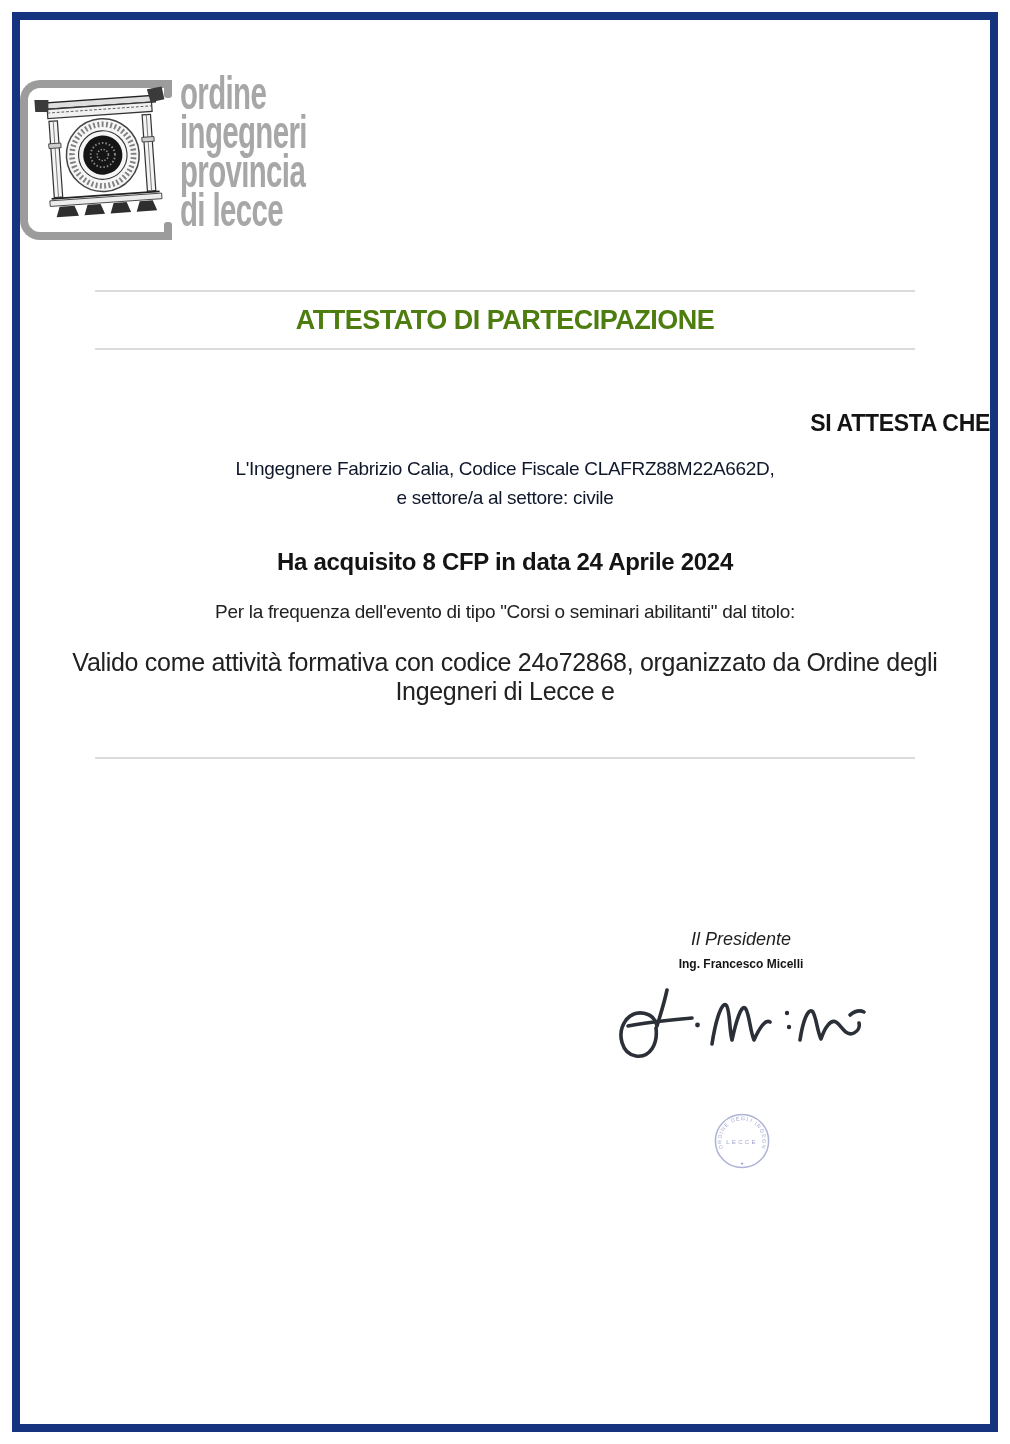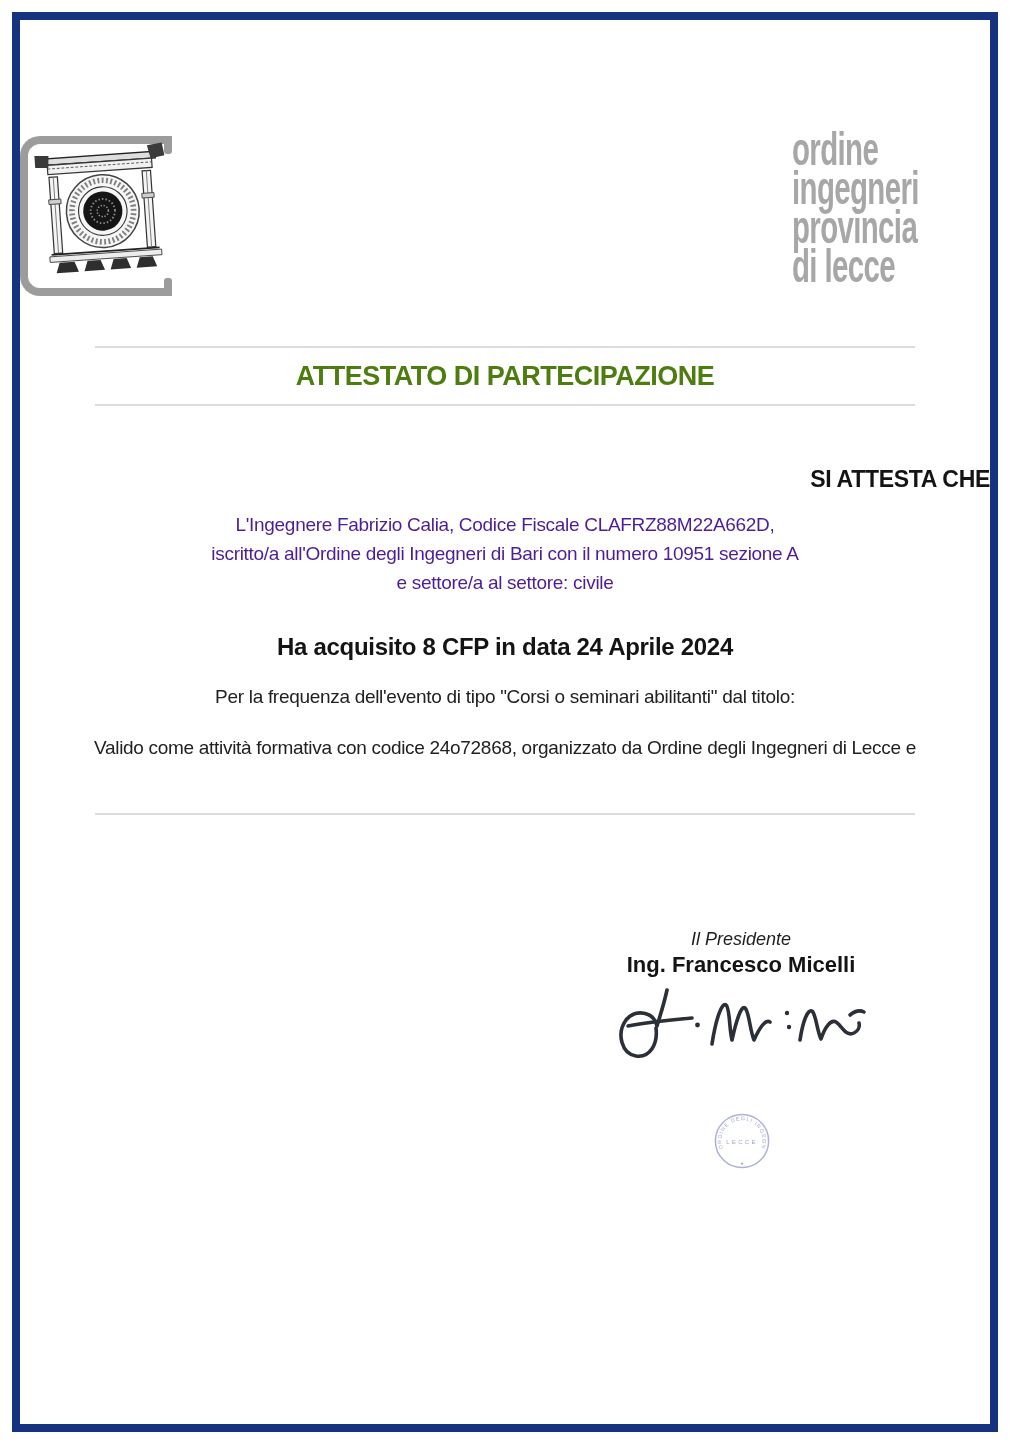--- a/index.html
+++ b/index.html
@@ -1,46 +1,46 @@
 <!DOCTYPE html>
 <html><head>
 <meta charset="utf-8">
 <style>
   html,body{margin:0;padding:0;background:#ffffff;}
   body{width:1010px;height:1444px;position:relative;font-family:"Liberation Sans",sans-serif;-webkit-font-smoothing:antialiased;}
   .sheet{position:absolute;inset:12px;border:8px solid #16337f;background:#fff;box-sizing:border-box;}
   .content{text-align:center;}
 
   
-  .logo-row{display:flex;justify-content:space-between;align-items:flex-start;padding-top:116px;}
+  .logo-row{display:flex;justify-content:flex-start;align-items:flex-start;padding-top:60px;}
   .logo-bracket{position:relative;width:140px;height:144px;border:8px solid #9c9c9c;border-right:none;border-radius:20px 0 0 20px;}
   .hook{position:absolute;width:8px;background:#9c9c9c;right:-4px;}
   .hook.top{top:-8px;height:18px;border-radius:0 0 3px 3px;}
   .hook.bottom{bottom:-8px;height:18px;border-radius:3px 3px 0 0;}
   .emblem{position:absolute;left:4px;top:-4px;}
   .logo-text{margin-left:12px;margin-top:-6px;text-align:left;font-weight:bold;font-size:46px;line-height:39px;color:#a7a7a7;transform:scaleX(0.64);transform-origin:left top;letter-spacing:-1px;white-space:nowrap;}
 
   
   .rule{width:820px;height:2px;background:#dcdcdc;border:none;margin:0 auto;}
   .rule-1{margin-top:50px;}
   .doc-title{margin-top:13px;font-size:27px;font-weight:bold;color:#4d7c0f;letter-spacing:-0.5px;}
   .rule-2{margin-top:12px;}
 
   .attest-heading{margin-top:60px;font-size:23px;font-weight:bold;color:#141414;letter-spacing:-0.3px;text-align:right;}
-  .para{margin-top:17px;font-size:19px;line-height:29px;color:#4c1d95;letter-spacing:-0.3px;}
+  .para{margin-top:17px;font-size:19px;line-height:29px;color:#0f172a;letter-spacing:-0.3px;}
   .cfp{margin-top:35px;font-size:24px;font-weight:bold;color:#141414;letter-spacing:-0.3px;line-height:30px;}
   .intro{margin-top:21px;font-size:19px;color:#212121;letter-spacing:-0.3px;line-height:28px;text-align:center;}
   .course{margin-top:15px;font-size:19px;font-weight:bold;color:#141414;line-height:28px;letter-spacing:-0.4px;}
-  .validity{margin-top:22px;font-size:19px;line-height:29px;color:#212121;letter-spacing:-0.3px;}
+  .validity{margin-top:22px;font-size:25px;line-height:29px;color:#212121;letter-spacing:-0.3px;}
   .rule-3{margin-top:51px;}
 
   
   .president{position:absolute;left:601px;top:907px;width:240px;text-align:center;}
   .president .role{font-size:18px;color:#212121;line-height:25px;font-style:italic;}
-  .president .name{font-size:22px;font-weight:bold;color:#141414;line-height:25px;}
+  .president .name{font-size:12px;font-weight:bold;color:#141414;line-height:25px;}
   .signature{position:absolute;left:592px;top:962px;}
   .stamp{position:absolute;left:684px;top:1083px;opacity:0.8;}
 </style>
 </head>
 <body>
 
 <div class="sheet">
   <div class="content">
 
     <div class="logo-row">
@@ -88,21 +88,20 @@
     </div>
 
     <hr class="rule rule-1">
     <div class="doc-title">ATTESTATO DI PARTECIPAZIONE</div>
     <hr class="rule rule-2">
 
     <div class="attest-heading">SI ATTESTA CHE</div>
 
     <div class="para">
       <div>L'Ingegnere Fabrizio Calia, Codice Fiscale CLAFRZ88M22A662D,</div>
-      <div>iscritto/a all'Ordine degli Ingegneri di Bari con il numero 10951 sezione A</div>
       <div>e settore/a al settore: civile</div>
     </div>
 
     <div class="cfp">Ha acquisito 8 CFP in data 24 Aprile 2024</div>
 
     <div class="intro">Per la frequenza dell'evento di tipo "Corsi o seminari abilitanti" dal titolo:</div>
 
 
     <div class="validity">
       <div>Valido come attività formativa con codice 24o72868, organizzato da Ordine degli Ingegneri di Lecce e</div>

